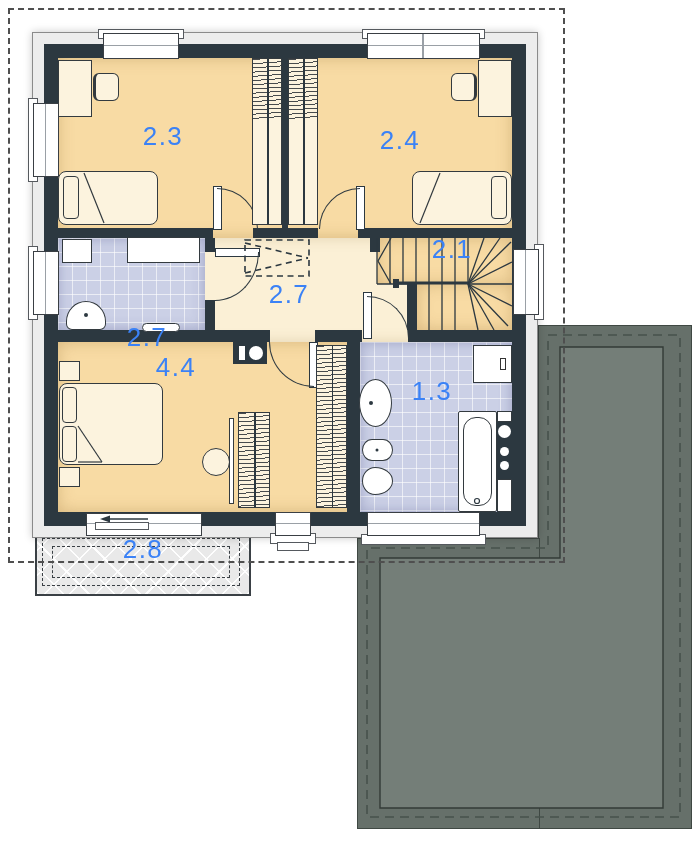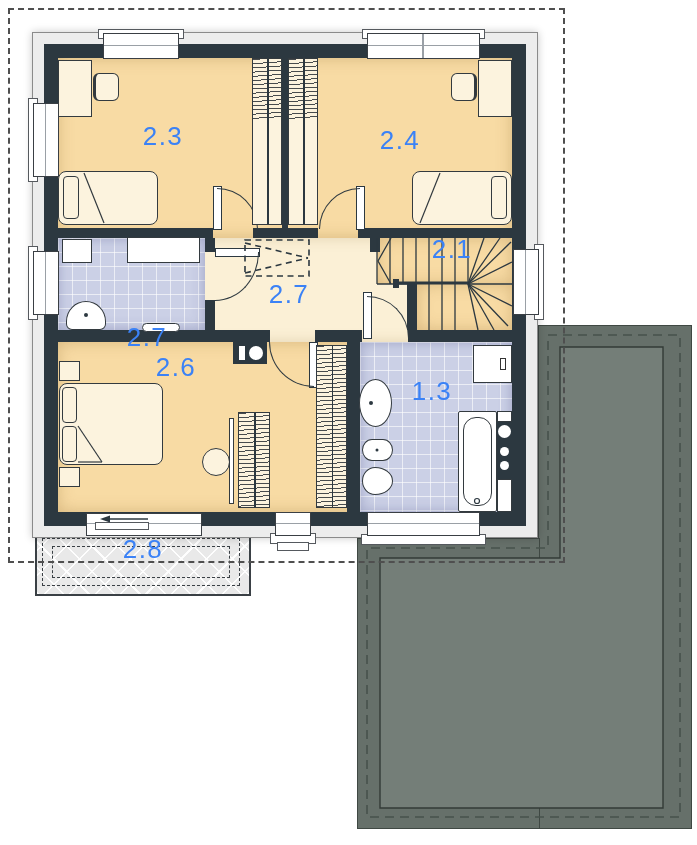--- a/index.html
+++ b/index.html
@@ -246,16 +246,16 @@
 
     <line x1="148" y1="519" x2="106" y2="519" stroke="#2C3840" stroke-width="1.4"></line>
     <polygon points="100,519 110,515.5 110,522.5" fill="#2C3840"></polygon>
   </svg>
 
   <span class="abs rlabel" style="left:452px;top:249px;">2.1</span>
   <span class="abs rlabel" style="left:289px;top:294px;">2.7</span>
   <span class="abs rlabel" style="left:163px;top:136px;">2.3</span>
   <span class="abs rlabel" style="left:400px;top:140px;">2.4</span>
   <span class="abs rlabel" style="left:432px;top:391px;">1.3</span>
-  <span class="abs rlabel" style="left:176px;top:367px;">2.6</span>
+  <span class="abs rlabel" style="left:176px;top:367px;">4.4</span>
   <span class="abs rlabel" style="left:147px;top:289px;margin-top:48px;">2.7</span>
   <span class="abs rlabel" style="left:143px;top:549px;text-align:center;">2.8</span>
 </div>
 
 </body></html>

